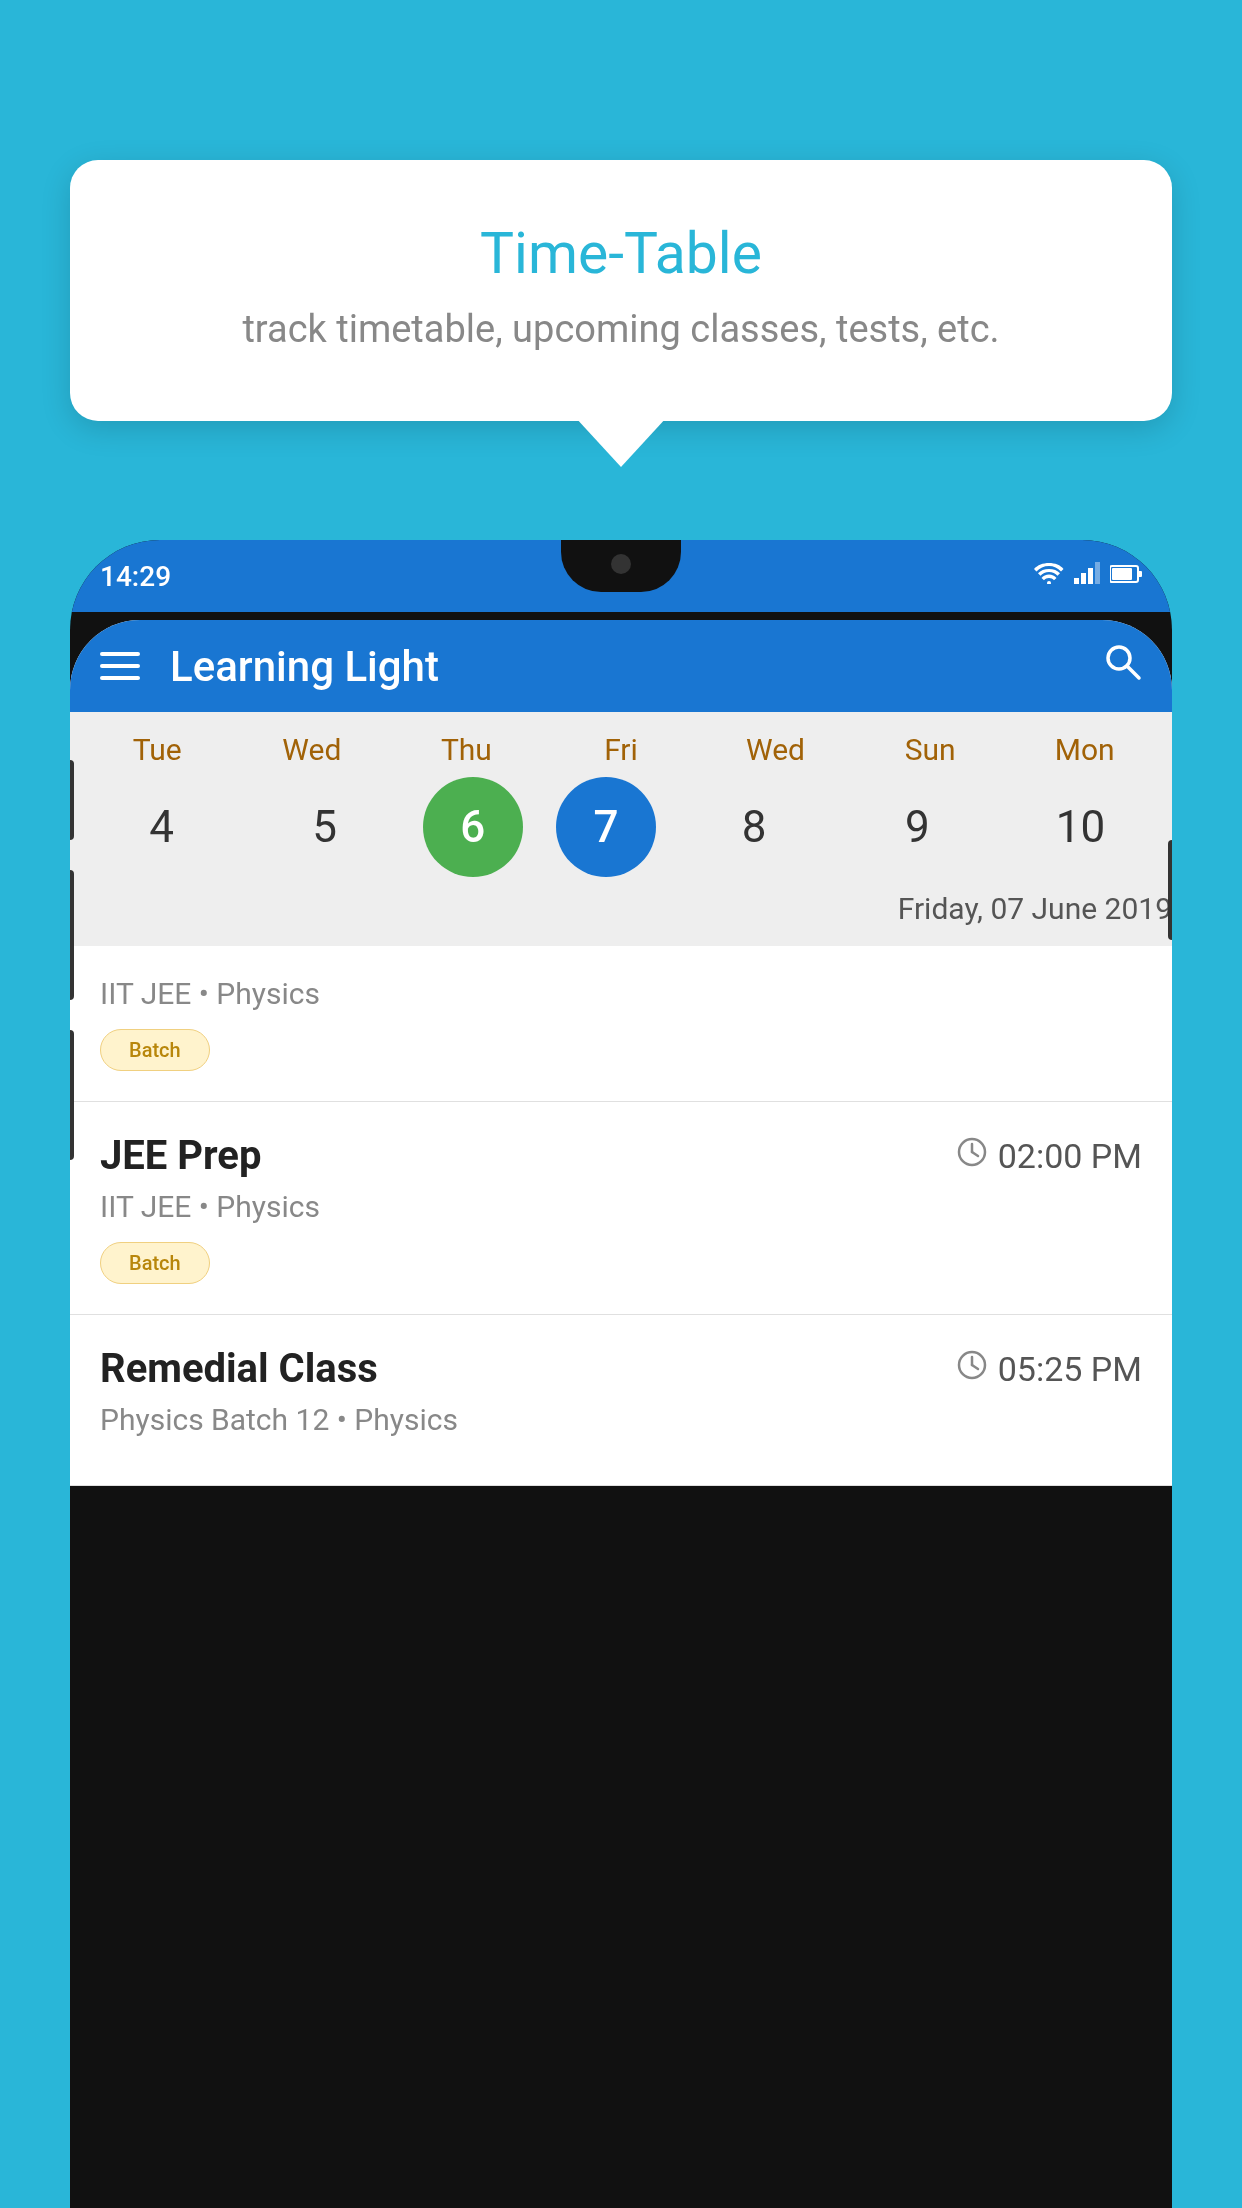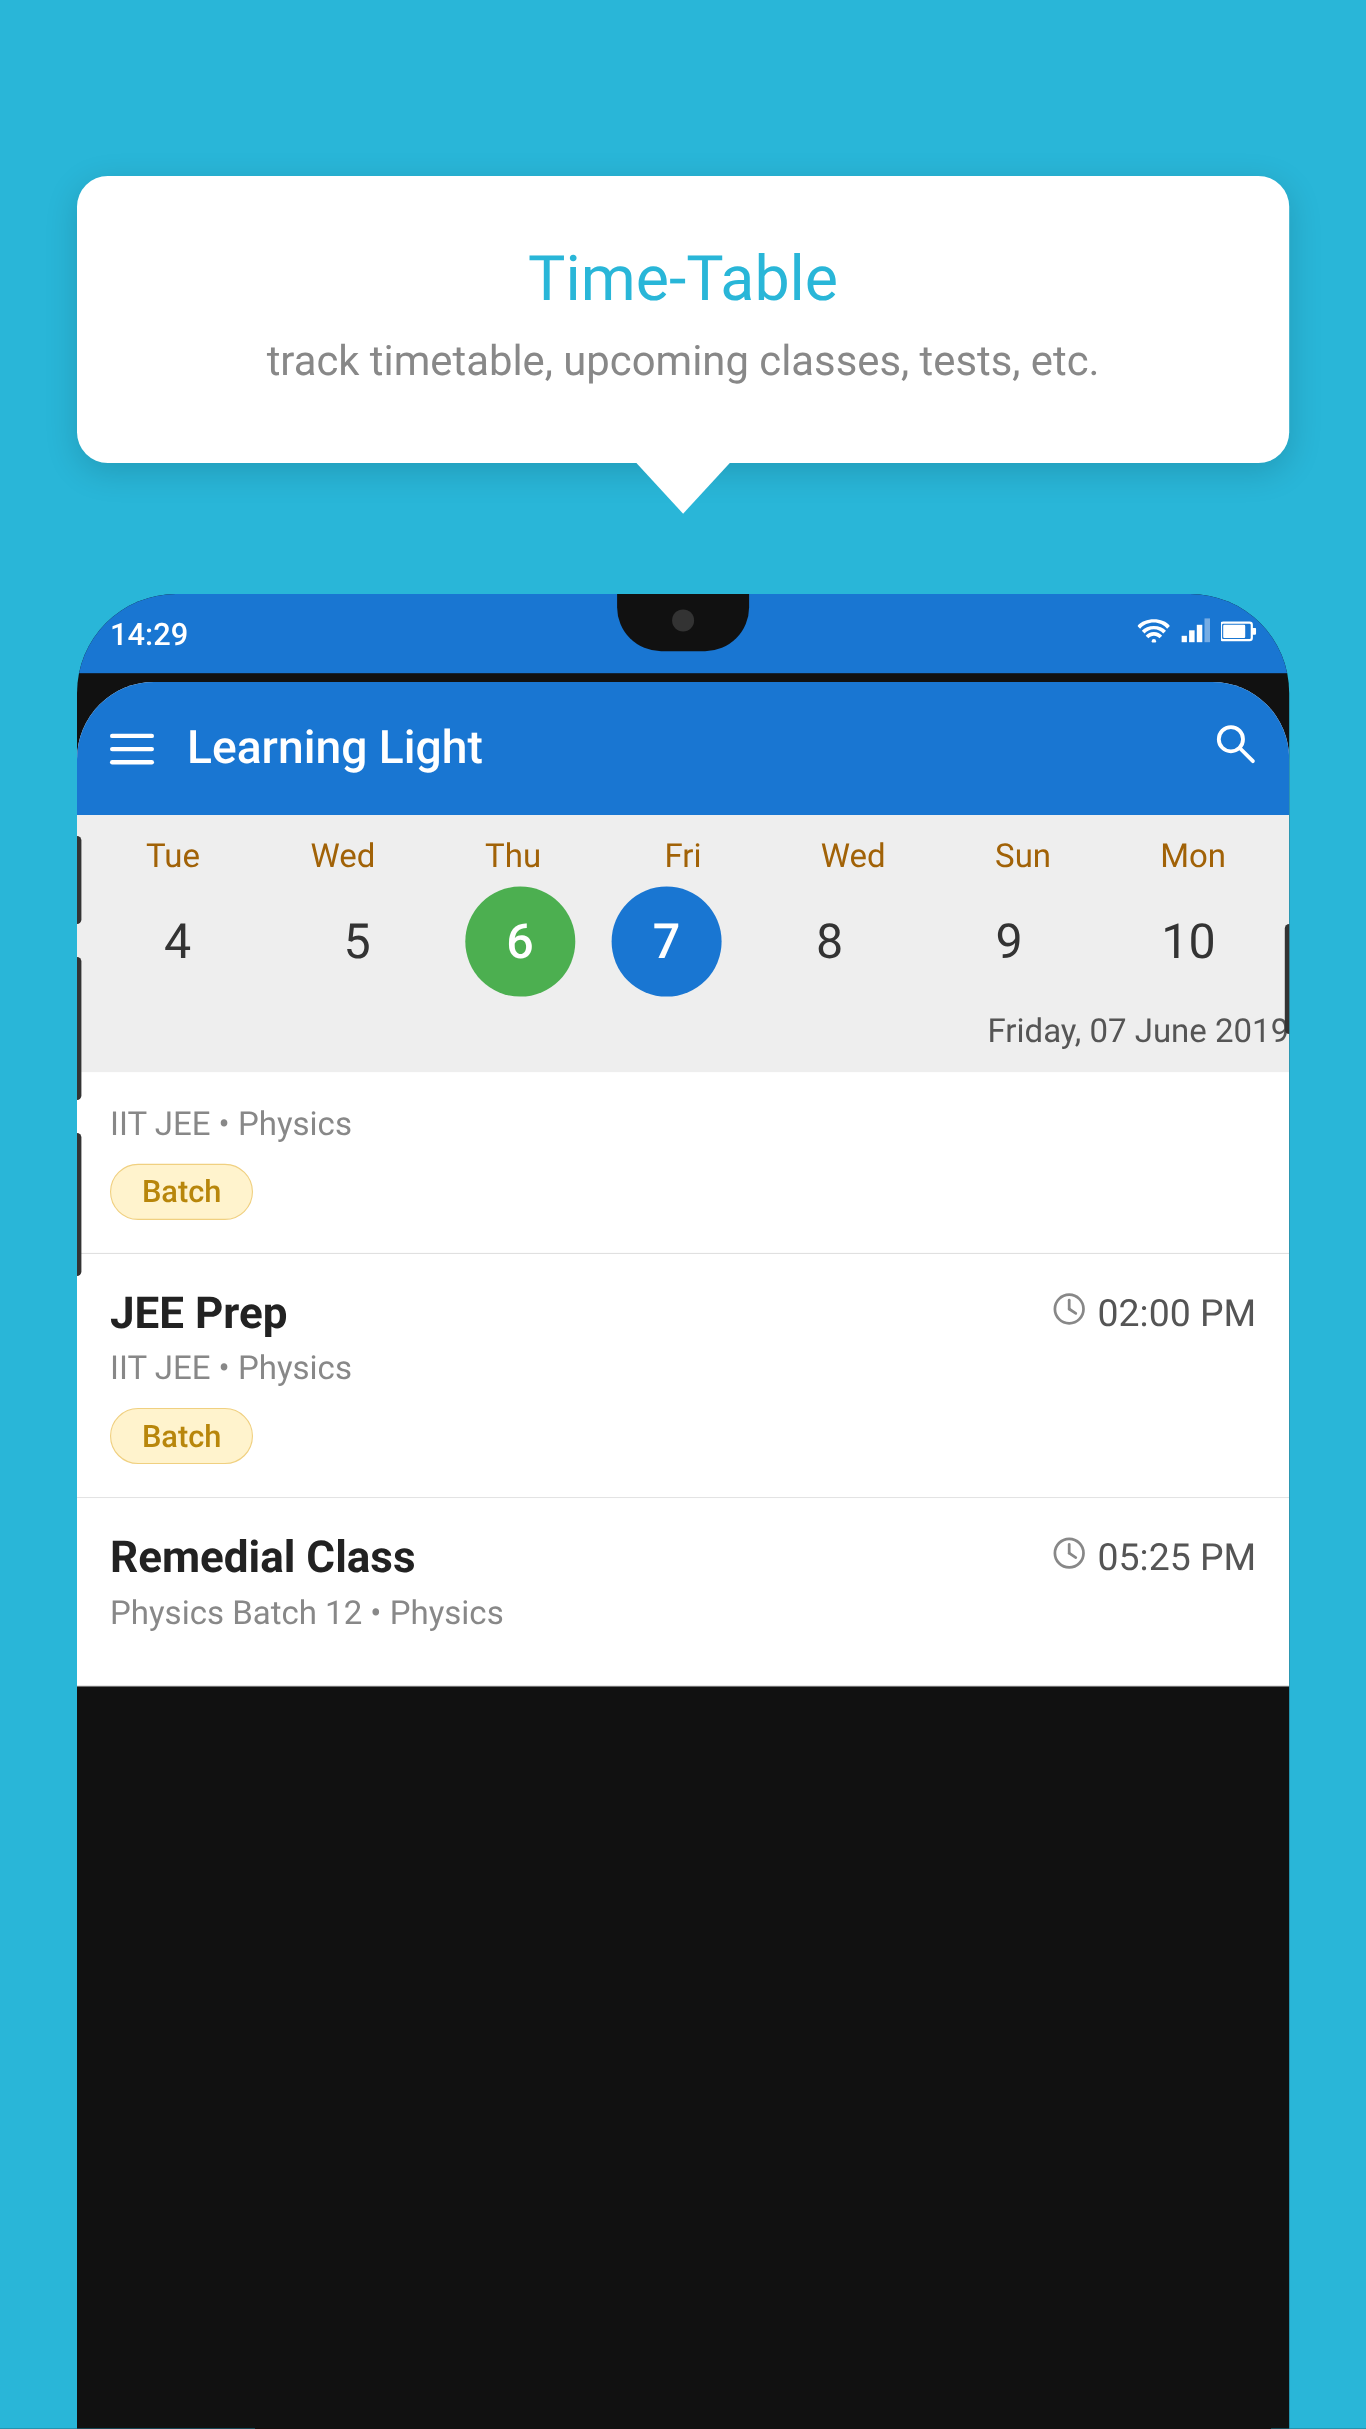--- a/index.html
+++ b/index.html
@@ -106,21 +106,21 @@
       transform: translateX(-50%);
       width: 20px;
       height: 20px;
       background: #333;
       border-radius: 50%;
     }
 
     
     .app-bar {
       background: #1976D2;
-      height: 121px;
+      height: 92px;
       display: flex;
       align-items: center;
       padding: 0 30px;
       gap: 30px;
     }
     .app-bar-title {
       color: white;
       font-size: 42px;
       font-weight: 500;
       flex: 1;
@@ -236,21 +236,21 @@
       font-size: 30px;
       color: #888;
       margin-bottom: 18px;
     }
     .batch-tag {
       display: inline-block;
       background: #FFF3CD;
       color: #B8860B;
       border-radius: 30px;
       padding: 8px 28px;
-      font-size: 28px;
+      font-size: 20px;
       font-weight: 500;
       border: 1px solid #F0D080;
     }
 
     
     .screen-wrapper {
       border-radius: 70px 70px 0 0;
       overflow: hidden;
       margin-top: 8px;
       background: white;

